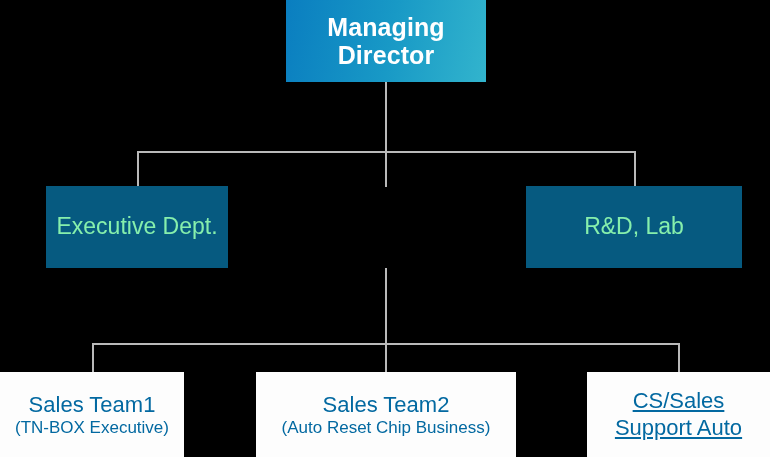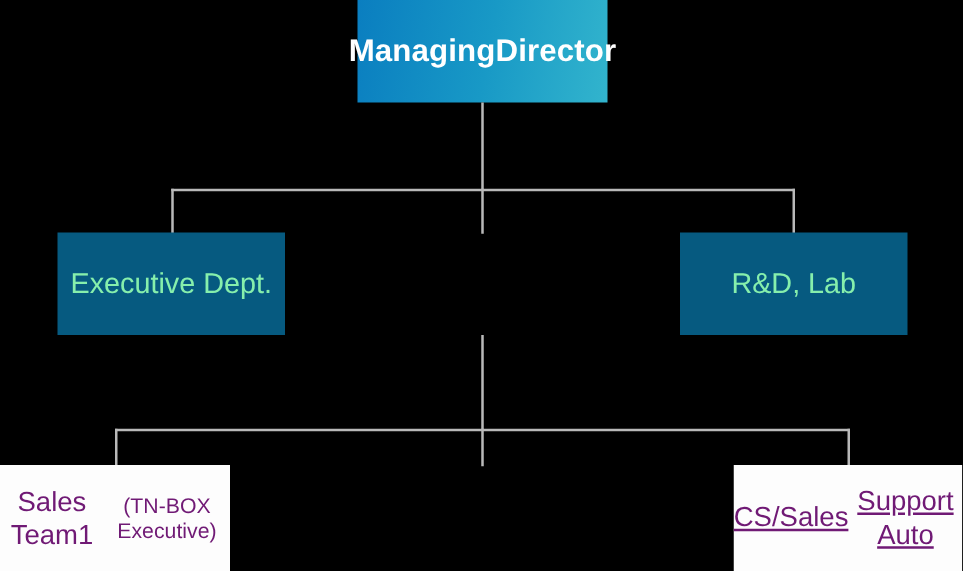--- a/index.html
+++ b/index.html
@@ -24,21 +24,21 @@
     background: #b9b9b9;
   }
   .conn-v { width: 2px; }
   .conn-h { height: 2px; }
 
   
   .node {
     position: absolute;
     box-sizing: border-box;
     display: flex;
-    flex-direction: row;
+    flex-direction: column;
     align-items: center;
     justify-content: center;
     text-align: center;
     line-height: 1.12;
   }
 
   .node-root {
     background: linear-gradient(100deg, #0a7ec0 0%, #1899c6 52%, #32b4cd 100%);
     color: #ffffff;
     font-weight: bold;
@@ -49,21 +49,21 @@
 
   .node-dept {
     background: #065a80;
     color: #86efac;
     font-size: 23px;
     font-weight: normal;
   }
 
   .node-team {
     background: #fdfdfd;
-    color: #701a75;
+    color: #0369a1;
     font-weight: normal;
   }
   .node-team .team-title {
     font-size: 22px;
     line-height: 1.15;
   }
   .node-team .team-sub {
     font-size: 17px;
     line-height: 1.15;
     margin-top: 1px;
@@ -88,34 +88,38 @@
   <div class="conn conn-h" style="left:137px; top:151px; width:499px;"></div>
   <div class="conn conn-v" style="left:137px; top:151px; height:36px;"></div>
   <div class="conn conn-v" style="left:385px; top:151px; height:36px;"></div>
   <div class="conn conn-v" style="left:634px; top:151px; height:36px;"></div>
 
   <div class="node node-dept" style="left:46px; top:186px; width:182px; height:82px;">
     <span>Executive Dept.</span>
   </div>
 
 
-  <div class="node node-dept" style="left:544px; top:186px; width:182px; height:82px;">
+  <div class="node node-dept" style="left:526px; top:186px; width:216px; height:82px;">
     <span>R&amp;D, Lab</span>
   </div>
 
   <div class="conn conn-v" style="left:385px; top:268px; height:76px;"></div>
   <div class="conn conn-h" style="left:92px; top:343px; width:588px;"></div>
   <div class="conn conn-v" style="left:92px; top:343px; height:30px;"></div>
   <div class="conn conn-v" style="left:385px; top:343px; height:30px;"></div>
   <div class="conn conn-v" style="left:678px; top:343px; height:30px;"></div>
 
   <div class="node node-team" style="left:0px; top:372px; width:184px; height:85px;">
     <span class="team-title">Sales Team1</span>
     <span class="team-sub">(TN-BOX Executive)</span>
   </div>
 
+  <div class="node node-team" style="left:256px; top:372px; width:260px; height:85px;">
+    <span class="team-title">Sales Team2</span>
+    <span class="team-sub">(Auto Reset Chip Business)</span>
+  </div>
 
   <div class="node node-team" style="left:587px; top:372px; width:183px; height:85px;">
     <span class="team-title-2">CS/Sales</span>
     <span class="team-title-2">Support Auto</span>
   </div>
 
 </div>
 
 </body></html>

